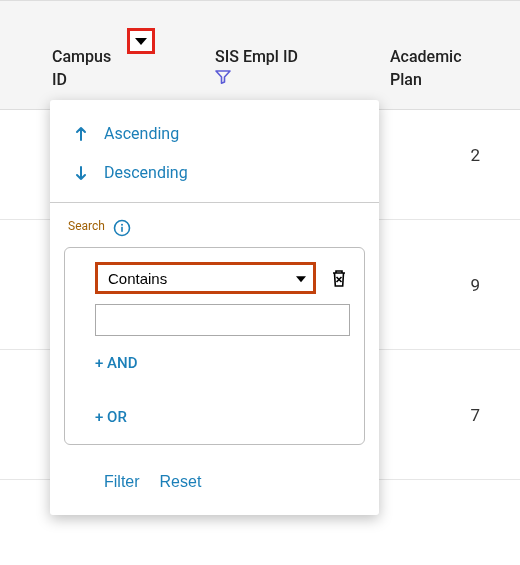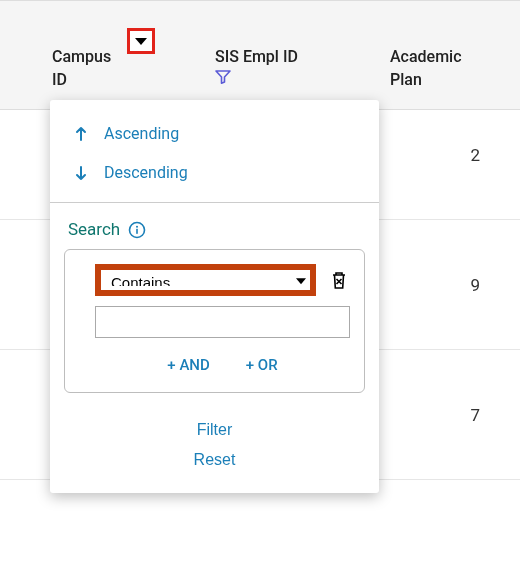--- a/index.html
+++ b/index.html
@@ -101,24 +101,24 @@
   }
   .divider {
     height: 1px;
     background: #ccc;
     margin: 10px 0 14px 0;
   }
 
   .search-section { padding: 0 14px; }
   .search-title {
     display: flex;
-    align-items: flex-end;
+    align-items: flex-start;
     gap: 8px;
-    font-size: 17px;
-    color: #0f766e;
+    font-size: 12px;
+    color: #a16207;
     padding: 2px 4px 10px 4px;
   }
   .info-icon {
     display: inline-flex;
     width: 18px; height: 18px;
     color: #1b7fb8;
   }
 
   .filter-box {
     border: 1px solid #bdbdbd;
@@ -126,21 +126,21 @@
     padding: 14px 14px 18px 30px;
   }
   .row1 {
     display: flex;
     align-items: center;
     gap: 12px;
   }
   .operator-select {
     flex: 1;
     height: 32px;
-    border: 6px solid #c2410c;
+    border: 3px solid #c2410c;
     background: #fff;
     padding: 4px 28px 4px 10px;
     font-size: 15px;
     appearance: none;
     -webkit-appearance: none;
     position: relative;
   }
   .select-wrap {
     position: relative;
     flex: 1;
@@ -172,29 +172,29 @@
     font-size: 15px;
   }
   .andor {
     display: flex;
     justify-content: center;
     gap: 36px;
     margin-top: 18px;
     color: #1b7fb8;
     font-weight: 500;
     font-size: 15px;
+    flex-direction: column;
   }
   .andor span { cursor: pointer; }
 
   .actions {
     display: flex;
     justify-content: flex-start;
     margin-top: 22px;
     padding: 0 30px;
-    flex-direction: column;
   }
   .actions button {
     background: none;
     border: none;
     color: #1b7fb8;
     font-size: 16px;
     font-weight: 500;
     cursor: pointer;
     padding: 6px 10px;
   }

